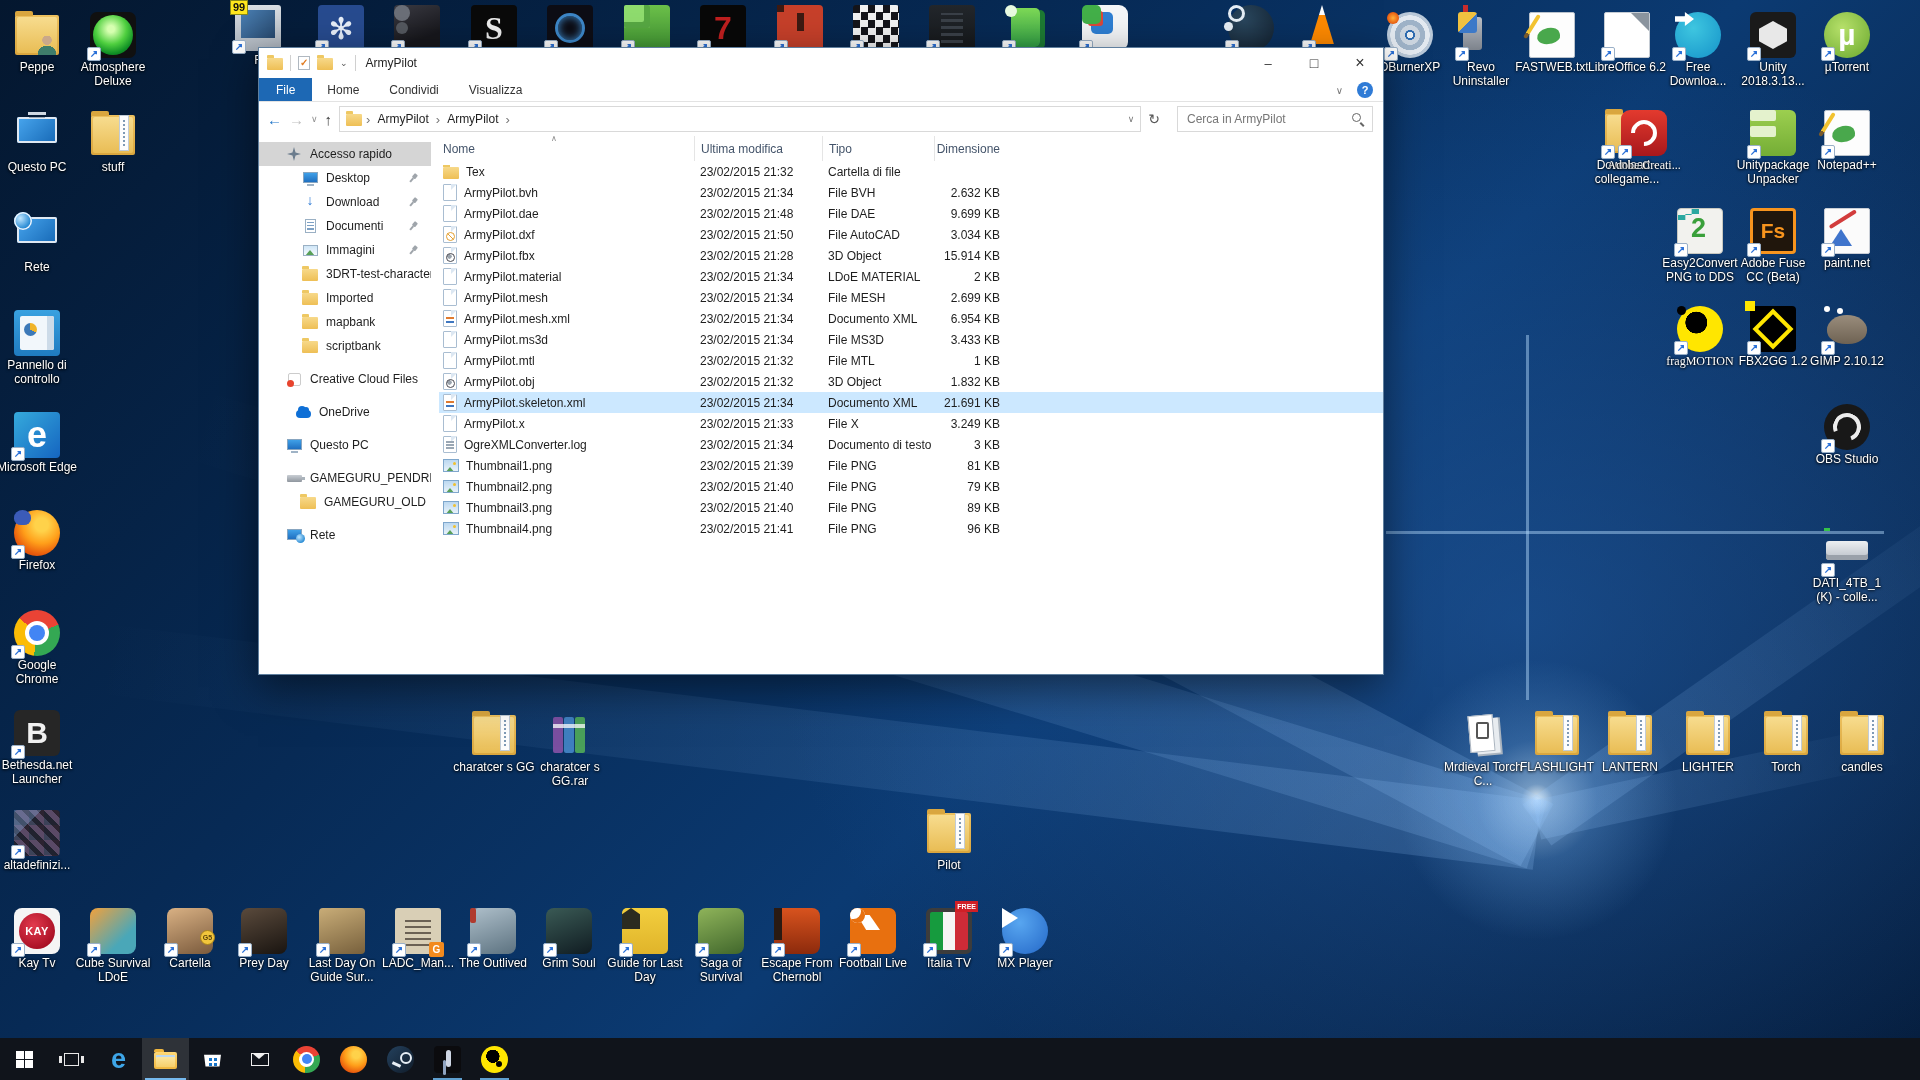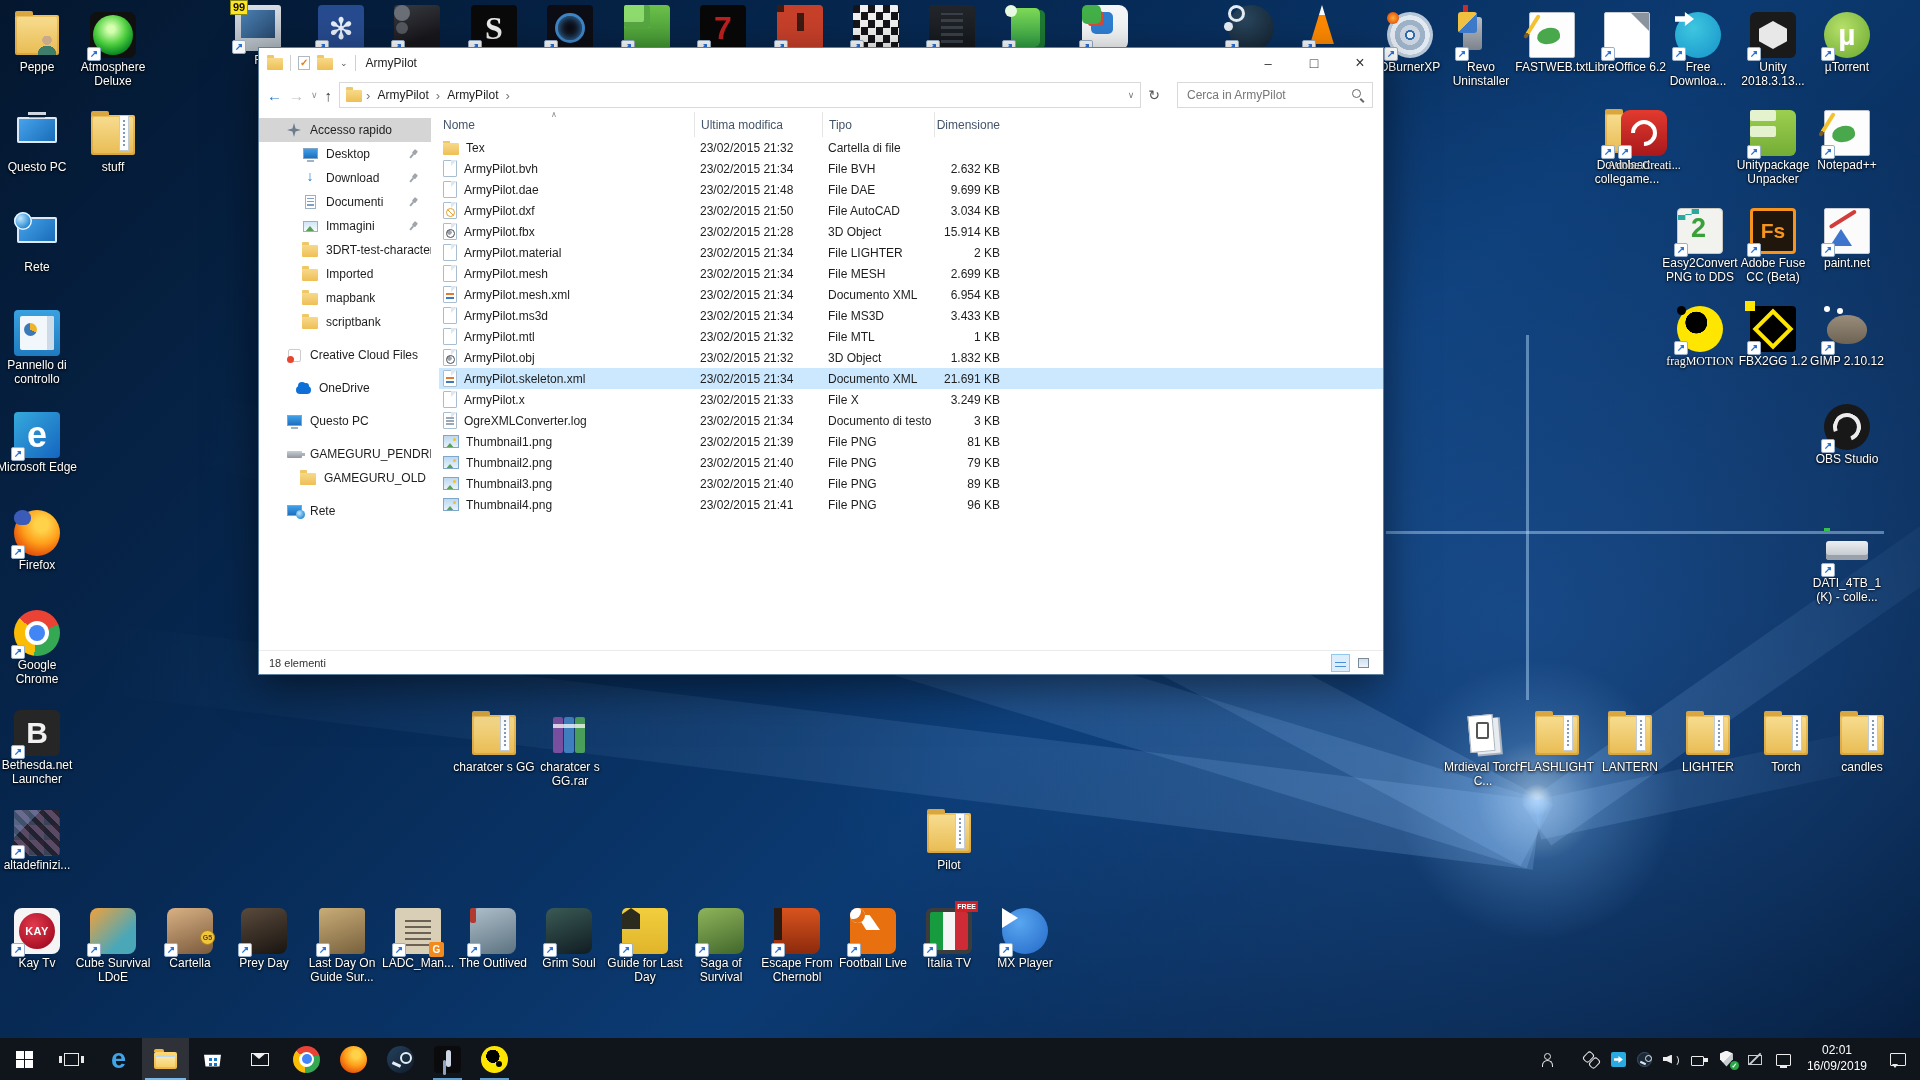--- a/index.html
+++ b/index.html
@@ -880,20 +880,30 @@
         <span class="qchev">⌄</span>
         <span class="qsep"></span>
       </span>
       <span class="wtitle">ArmyPilot</span>
       <span class="caps">
         <span class="cap mini"></span>
         <span class="cap maxi"></span>
         <span class="cap clos"></span>
       </span>
     </div>
+    <div class="tabsrow">
+      <span class="tab filetab">File</span>
+      <span class="tab">Home</span>
+      <span class="tab">Condividi</span>
+      <span class="tab">Visualizza</span>
+      <span class="ribright">
+        <span class="ribchev"></span>
+        <span class="helpdot">?</span>
+      </span>
+    </div>
     <div class="navrow">
       <span class="navbtn nb-back"></span>
       <span class="navbtn nb-fwd"></span>
       <span class="navbtn nb-hist"></span>
       <span class="navbtn nb-up"></span>
       <span class="crumbbox">
         <span class="fo16"></span>
         <span class="bsep"></span>
         <span class="crumb">ArmyPilot</span>
         <span class="bsep"></span>
@@ -1057,21 +1067,21 @@
               <span class="cell c-date">23/02/2015 21:28</span>
               <span class="cell c-type">3D Object</span>
               <span class="cell c-size">15.914 KB</span>
             </div>
             <div class="frow">
               <span class="cell c-name">
                 <span class="f16"></span>
                 <span>ArmyPilot.material</span>
               </span>
               <span class="cell c-date">23/02/2015 21:34</span>
-              <span class="cell c-type">File LIGHTER</span>
+              <span class="cell c-type">LDoE MATERIAL</span>
               <span class="cell c-size">2 KB</span>
             </div>
             <div class="frow">
               <span class="cell c-name">
                 <span class="f16"></span>
                 <span>ArmyPilot.mesh</span>
               </span>
               <span class="cell c-date">23/02/2015 21:34</span>
               <span class="cell c-type">File MESH</span>
               <span class="cell c-size">2.699 KB</span>
@@ -1170,27 +1180,20 @@
               <span class="cell c-name">
                 <span class="png16"></span>
                 <span>Thumbnail4.png</span>
               </span>
               <span class="cell c-date">23/02/2015 21:41</span>
               <span class="cell c-type">File PNG</span>
               <span class="cell c-size">96 KB</span>
             </div>
           </div>
       </div>
-    </div>
-    <div class="statusbar">
-      <span>18 elementi</span>
-      <span class="viewbtns">
-        <span class="vb v-list act"></span>
-        <span class="vb v-thumb"></span>
-      </span>
     </div>
   </div>
 
   <div class="taskbar">
     <div class="startbtn">
         <span class="k-win"></span>
       </div>
     <div id="tb-icons" style="display:flex">
         <div class="tbbtn">
           <span class="kic k-tview"></span>
@@ -1216,32 +1219,14 @@
         <div class="tbbtn">
           <span class="kic k-steam"></span>
         </div>
         <div class="tbbtn open">
           <span class="kic k-fig"></span>
         </div>
         <div class="tbbtn open">
           <span class="kic k-frag"></span>
         </div>
       </div>
-    <div class="tray">
-      <span id="tray-icons" style="display:flex;align-items:center;gap:11px">
-          <span class="tico y-people first"></span>
-          <span class="tico y-link"></span>
-          <span class="tico y-fdm"></span>
-          <span class="tico y-steam"></span>
-          <span class="tico y-vol"></span>
-          <span class="tico y-usb"></span>
-          <span class="tico y-def"></span>
-          <span class="tico y-nonet"></span>
-          <span class="tico y-disp"></span>
-        </span>
-      <span class="clock">
-        <div>02:01</div>
-        <div>16/09/2019</div>
-      </span>
-      <span class="tico y-ac" style="margin:0 8px"></span>
-    </div>
   </div>
 </div>
 
 </body></html>

